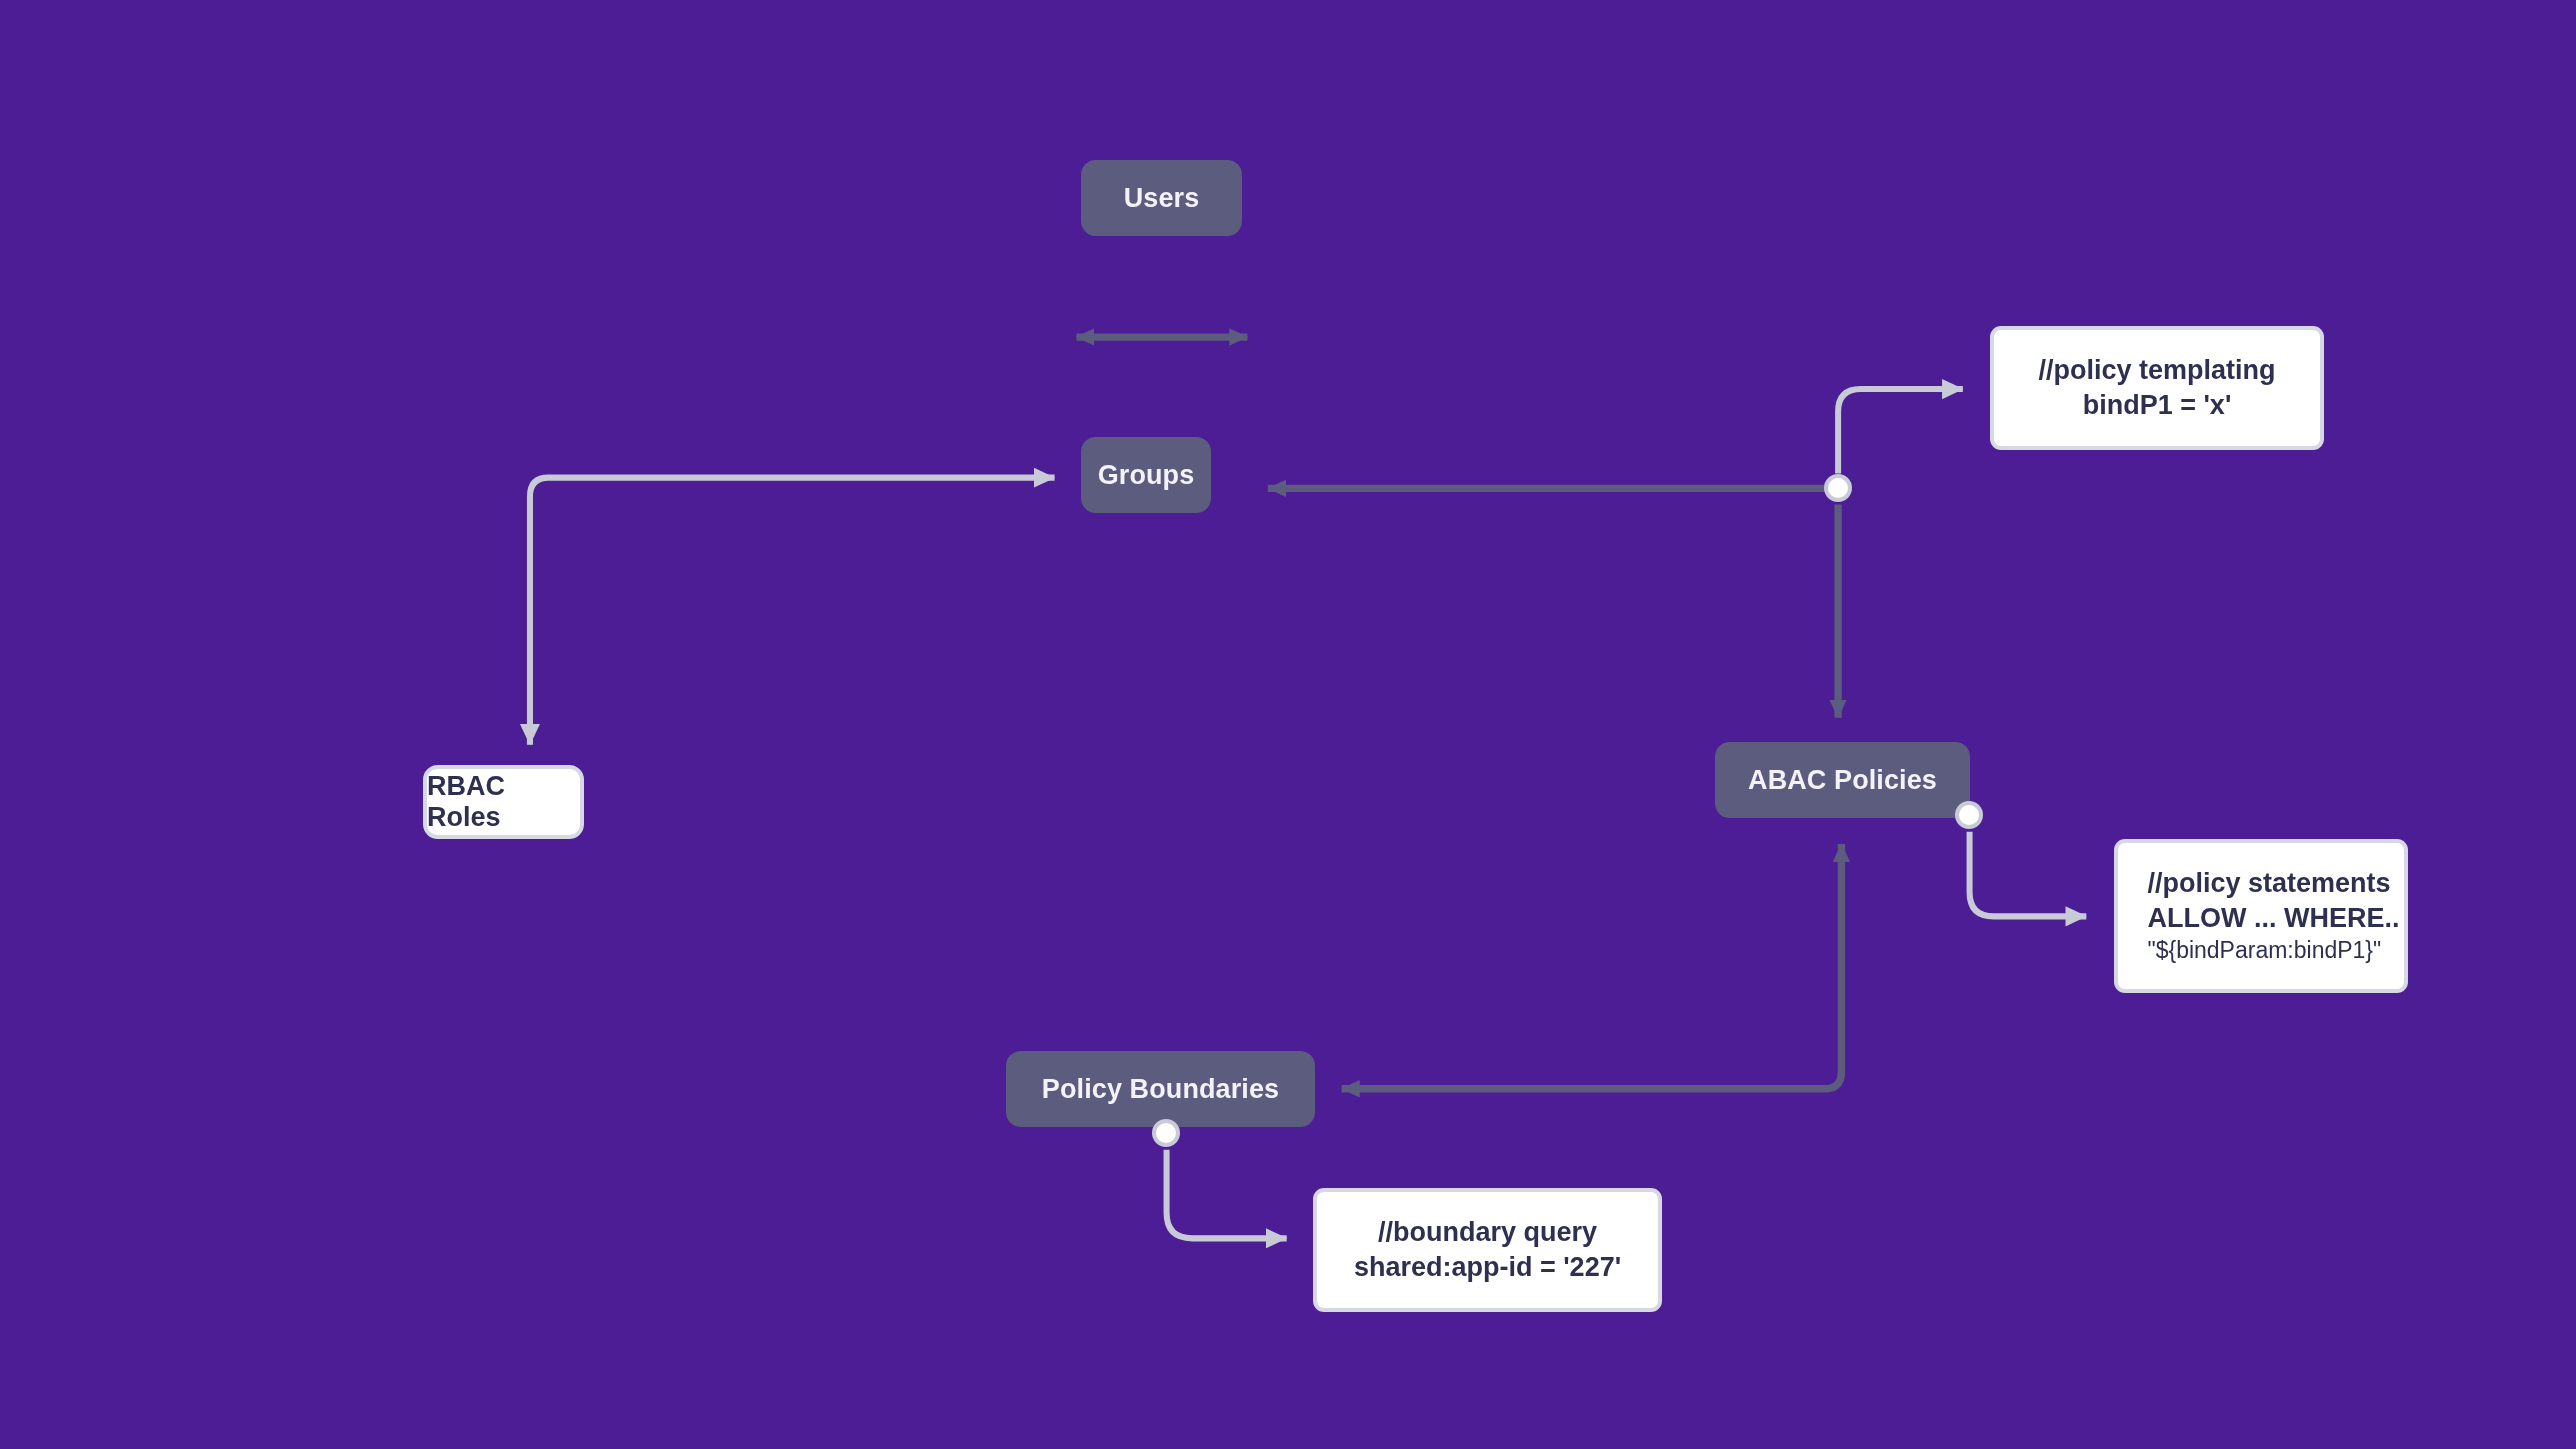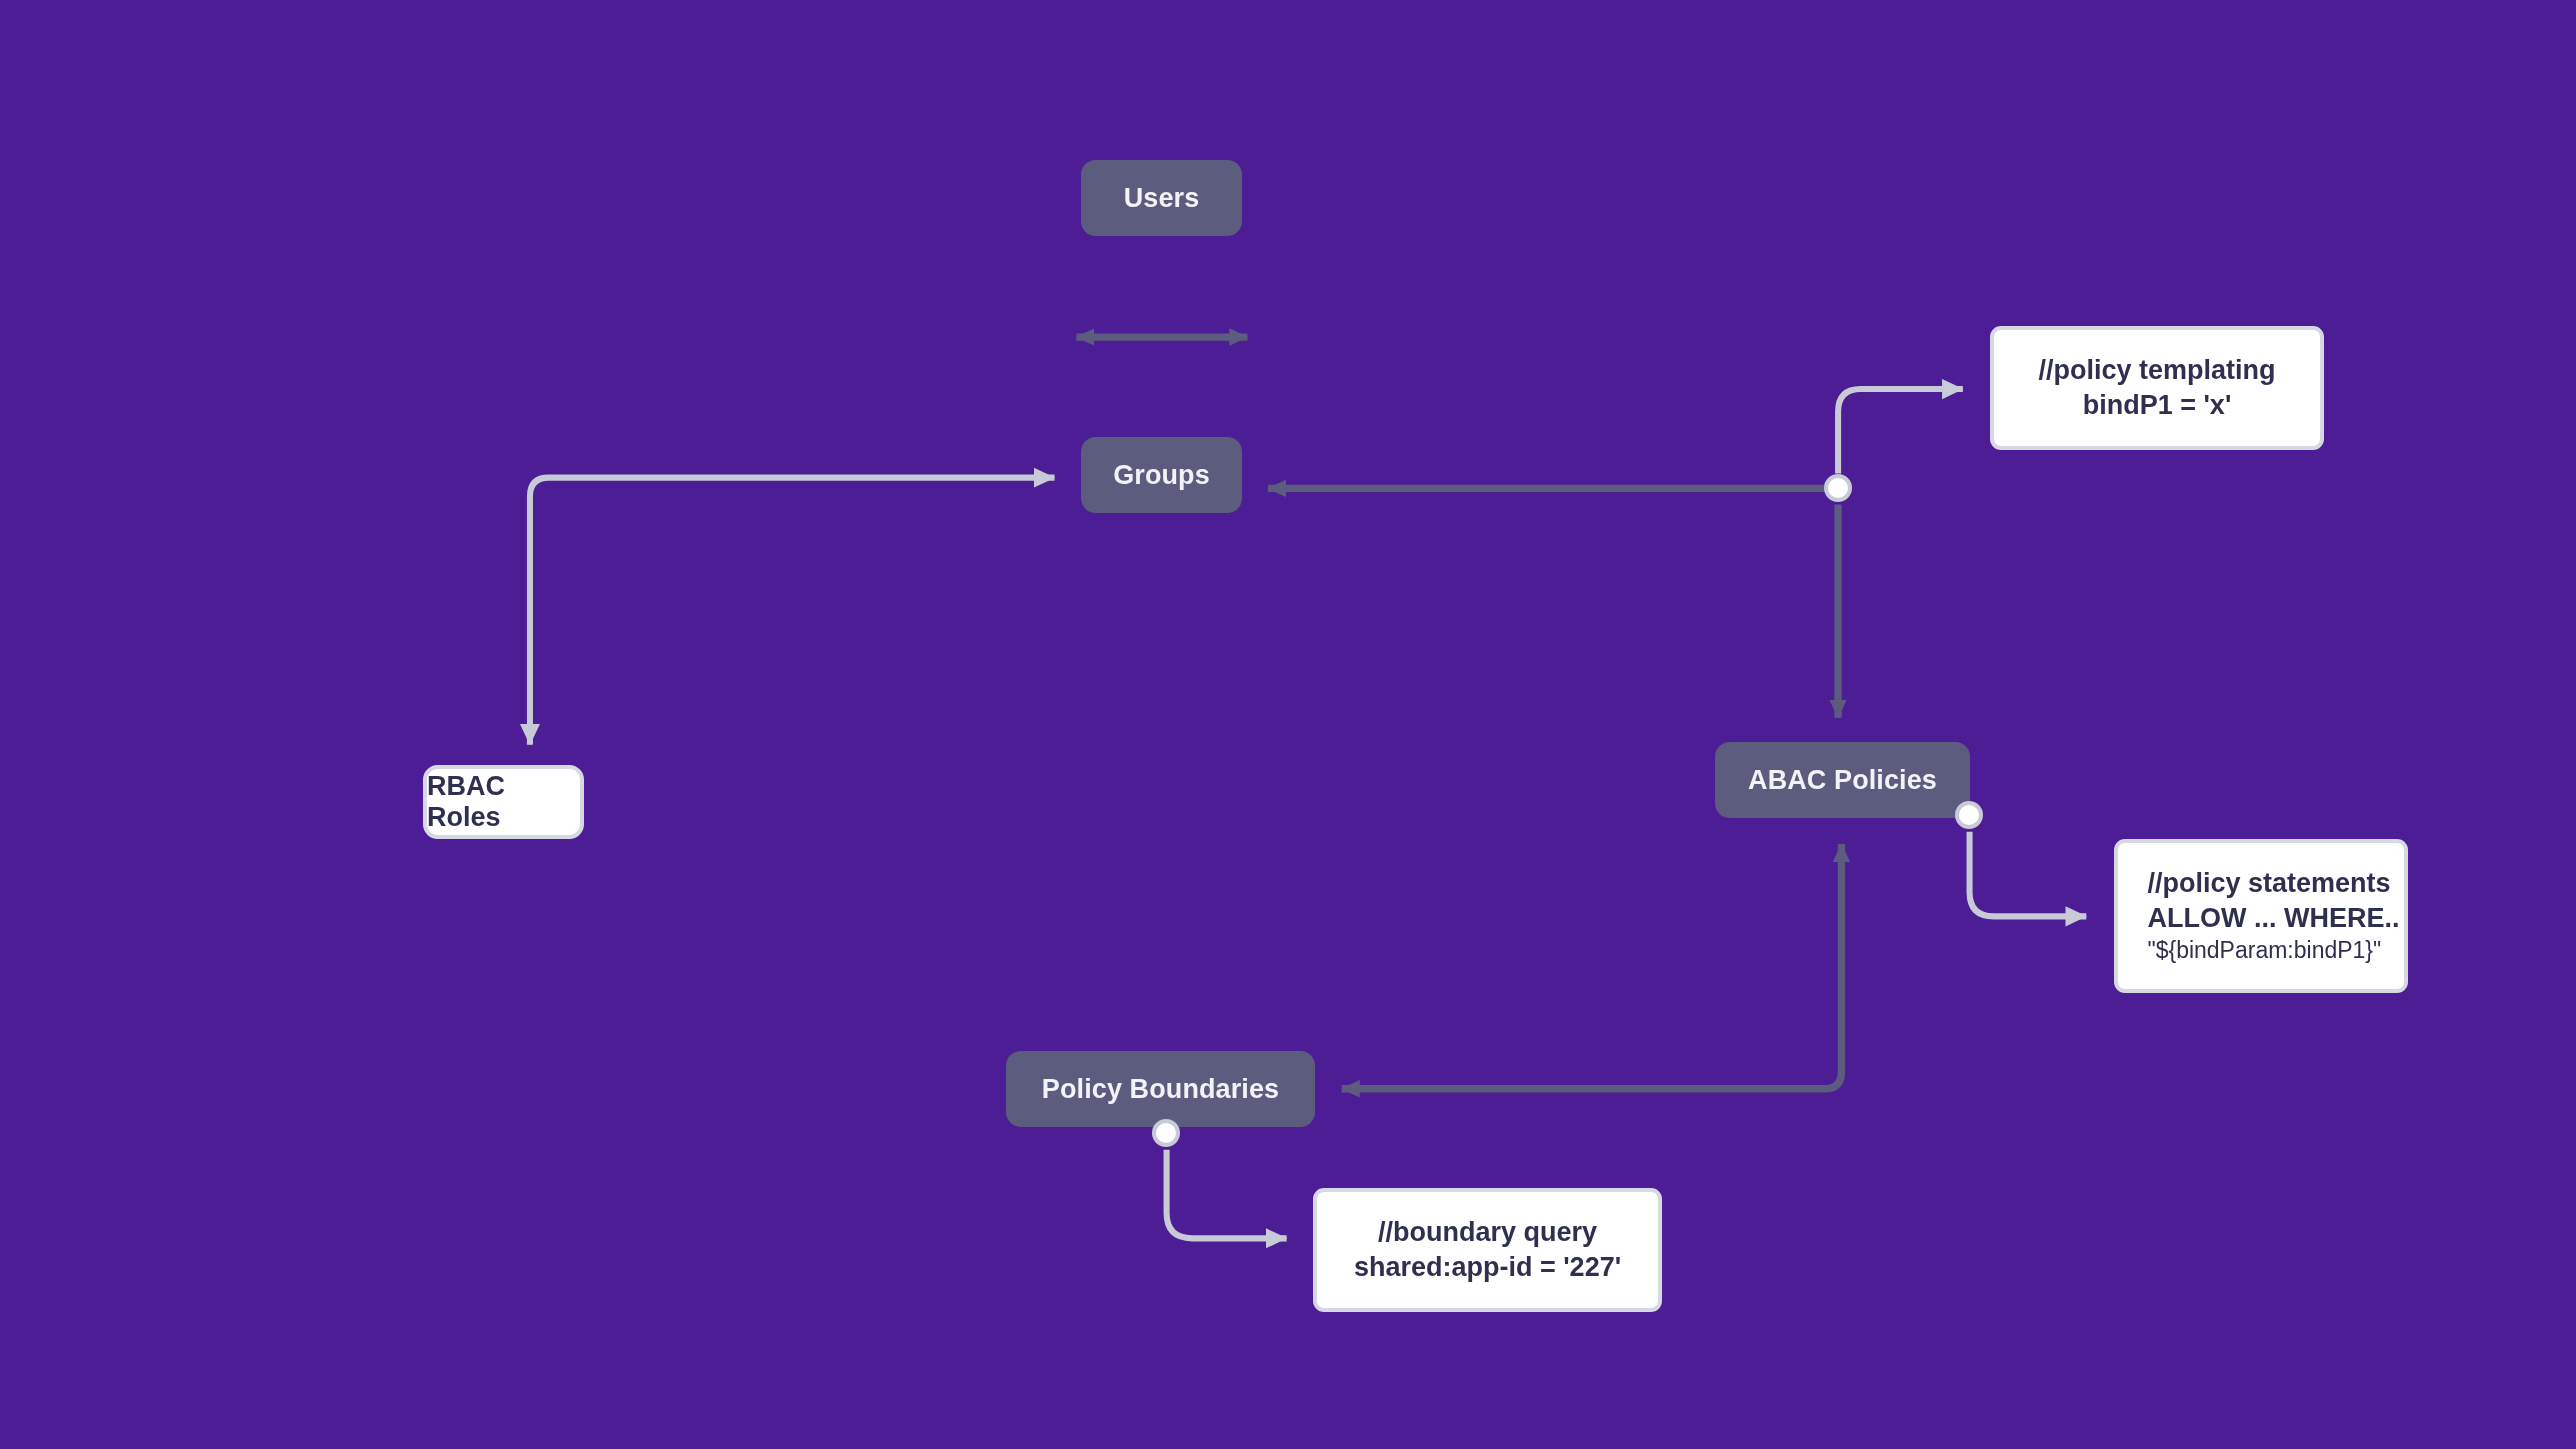--- a/index.html
+++ b/index.html
@@ -69,21 +69,21 @@
   .note .l3 {
     font-weight: normal;
     font-size: 23px;
     line-height: 1.30;
     white-space: nowrap;
     color: #2e3050;
   }
 
   
   #node-users           { left:1081px; top:160px;  width:161px; height:76px; }
-  #node-groups          { left:1081px; top:437px;  width:161px; height:76px; }
+  #node-groups          { left:1081px; top:437px;  width:130px; height:76px; }
   #node-rbac-roles      { left: 423px; top:765px; width:161px; height:74px; }
   #node-abac-policies   { left:1715px; top:742px; width:255px; height:76px; }
   #node-policy-bounds   { left:1006px; top:1051px; width:309px; height:76px; }
   #note-policy-template { left:1990px; top:326px;  width:334px; height:auto; }
   #note-policy-stmts    { left:2114px; top:839px; width:294px; height:auto; }
   #note-boundary-query  { left:1313px; top:1188px; width:349px; height:auto; }
 
   
   .handle {
     position: absolute;

